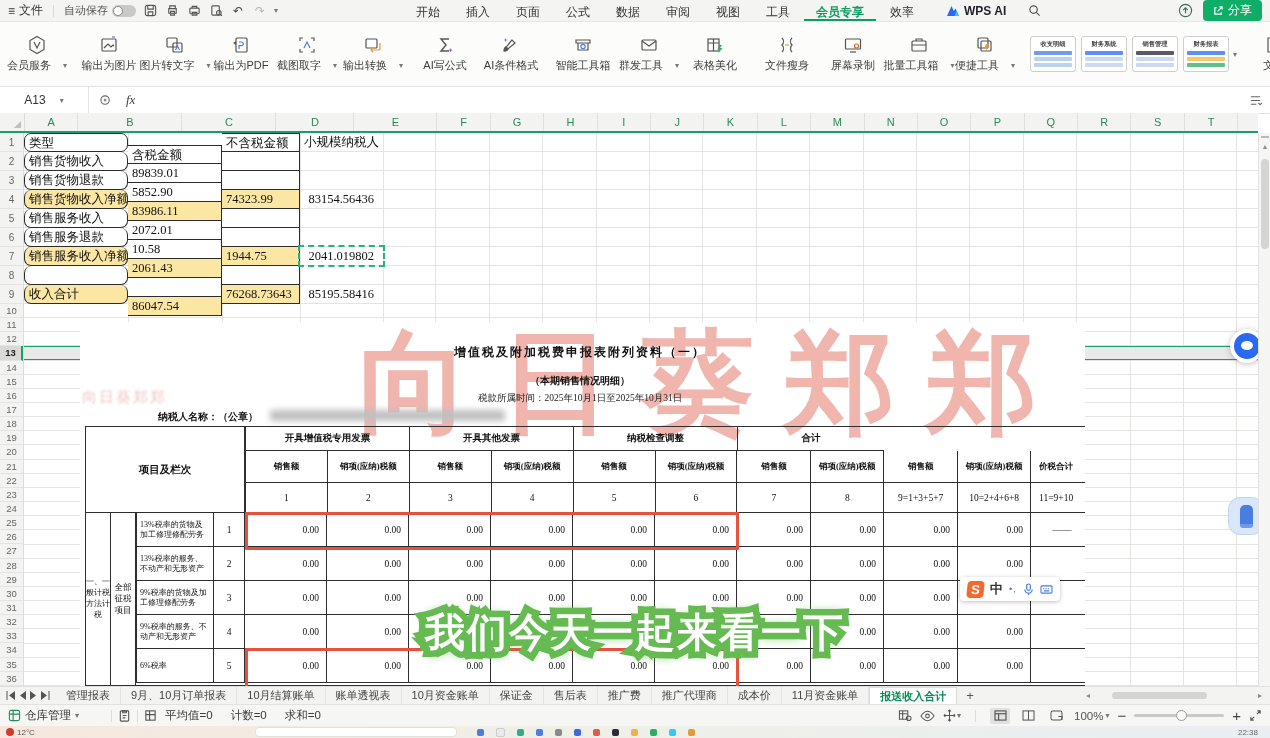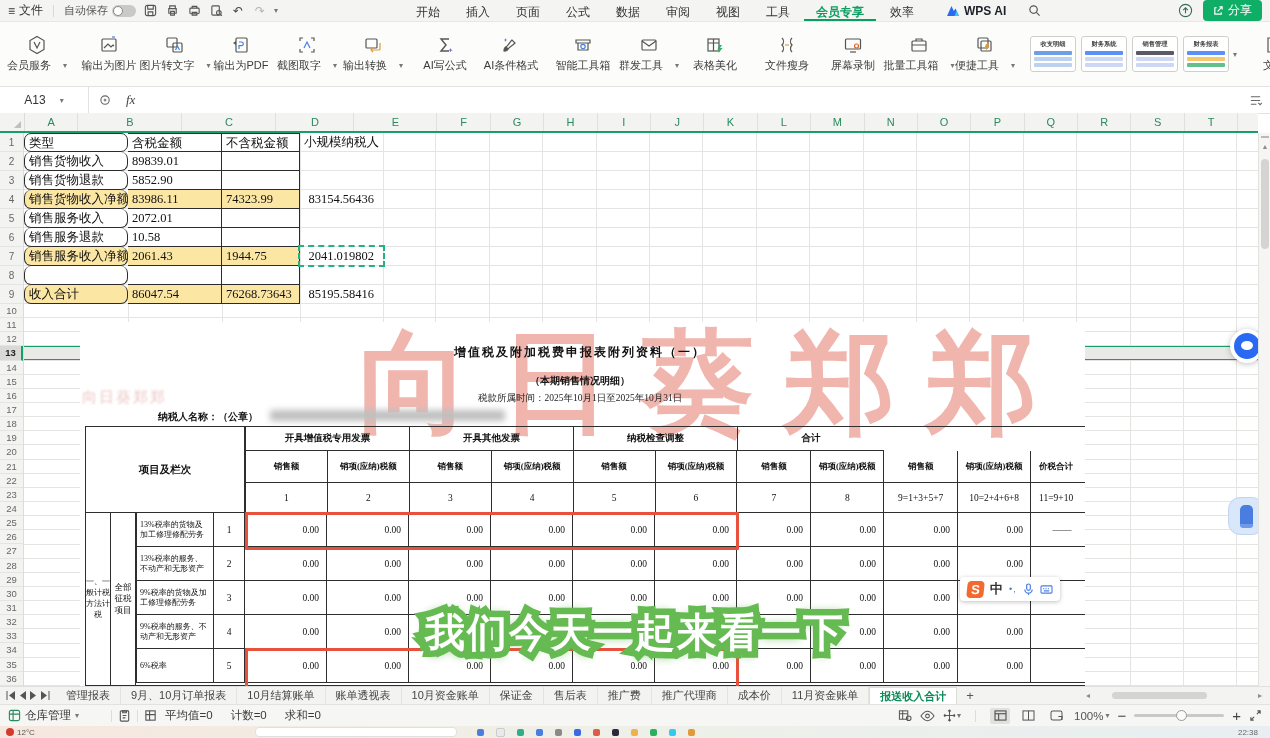--- a/index.html
+++ b/index.html
@@ -75,21 +75,21 @@
          background:repeating-linear-gradient(to bottom,transparent 0 13.148px,#e4e4e2 13.148px 14.148px);}
   .band13{position:absolute;left:24px;top:213.4px;width:1234px;height:14.1px;background:#e9e9e7;
           border-top:1.5px solid #15a06a;border-bottom:1.5px solid #15a06a;box-sizing:border-box;z-index:1;}
   
   .datatable{position:absolute;left:24px;top:0;width:359px;z-index:2;font-family:"Liberation Serif","DejaVu Serif",serif;}
   .srow{display:flex;height:19px;}
   .srow > span{display:block;height:19px;line-height:18px;box-sizing:border-box;background:#fff;
                border-right:1px solid #2b2b2b;border-bottom:1px solid #2b2b2b;
                font-size:12.5px;color:#111;padding:0 4px;white-space:nowrap;overflow:hidden;}
   .srow > span.ca{width:104px;border-left:1px solid #2b2b2b;border-radius:7px;}
-  .srow > span.cb{width:94px;}
+  .srow > span.cb{width:94px;margin-top:12px;}
   .srow > span.cc{width:78px;}
   .srow > span.cd{width:83px;border:none;background:transparent;text-align:right;padding-right:9px;}
   .srow:first-child > span.ca,.srow:first-child > span.cb,.srow:first-child > span.cc{border-top:1px solid #2b2b2b;}
   .srow:first-child > span.cd{text-align:left;}
   .srow:nth-child(4) .ca,.srow:nth-child(4) .cb,.srow:nth-child(4) .cc,
   .srow:nth-child(7) .ca,.srow:nth-child(7) .cb,.srow:nth-child(7) .cc,
   .srow:nth-child(9) .ca,.srow:nth-child(9) .cb,.srow:nth-child(9) .cc{background:#fbe6a4;}
   .ants{position:absolute;left:298px;top:112px;width:87px;height:22px;border:2px dashed #27b181;box-sizing:border-box;z-index:3;}
   
   .formimg{position:absolute;left:80px;top:189px;width:1005px;height:364px;background:#fff;overflow:hidden;z-index:3;

